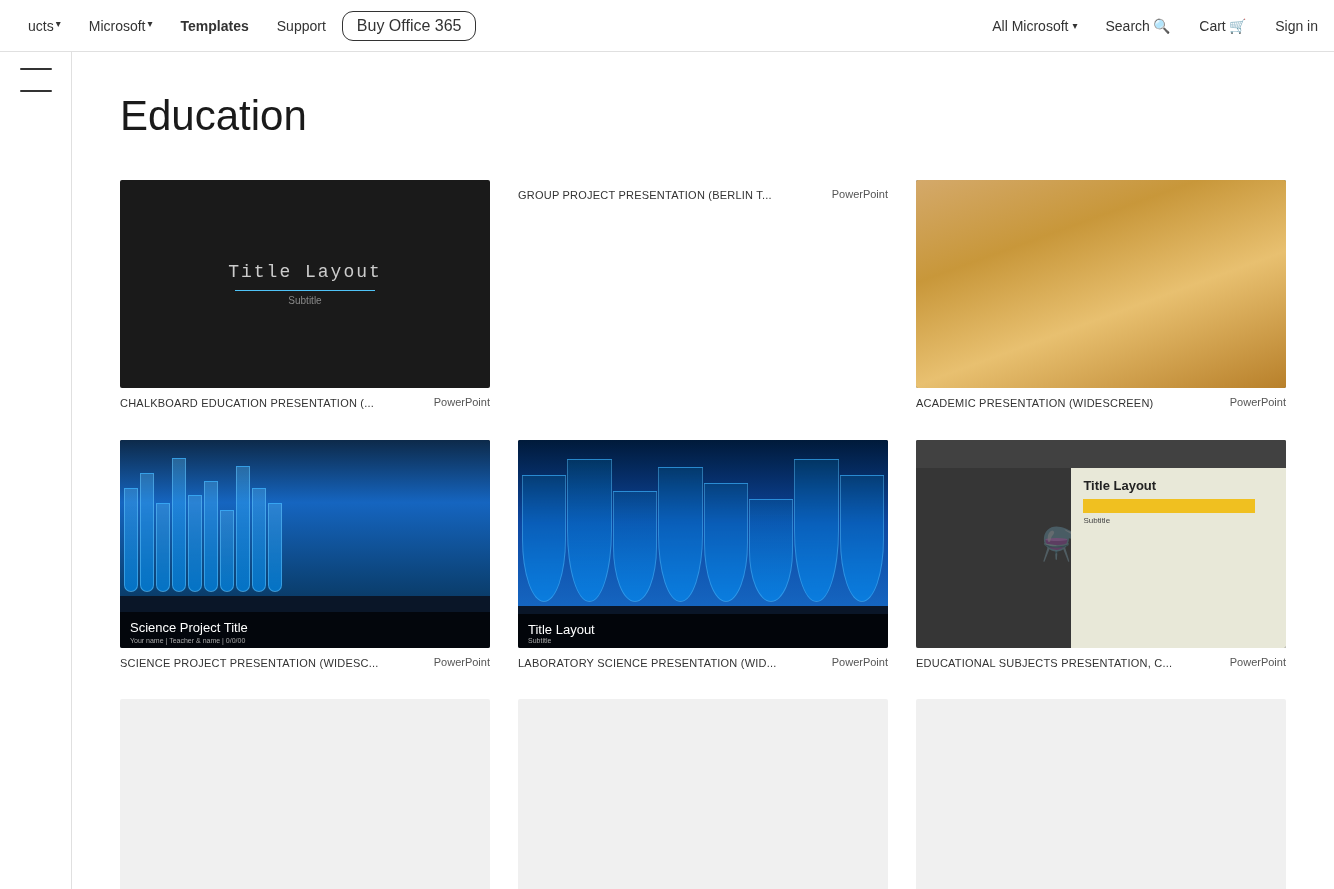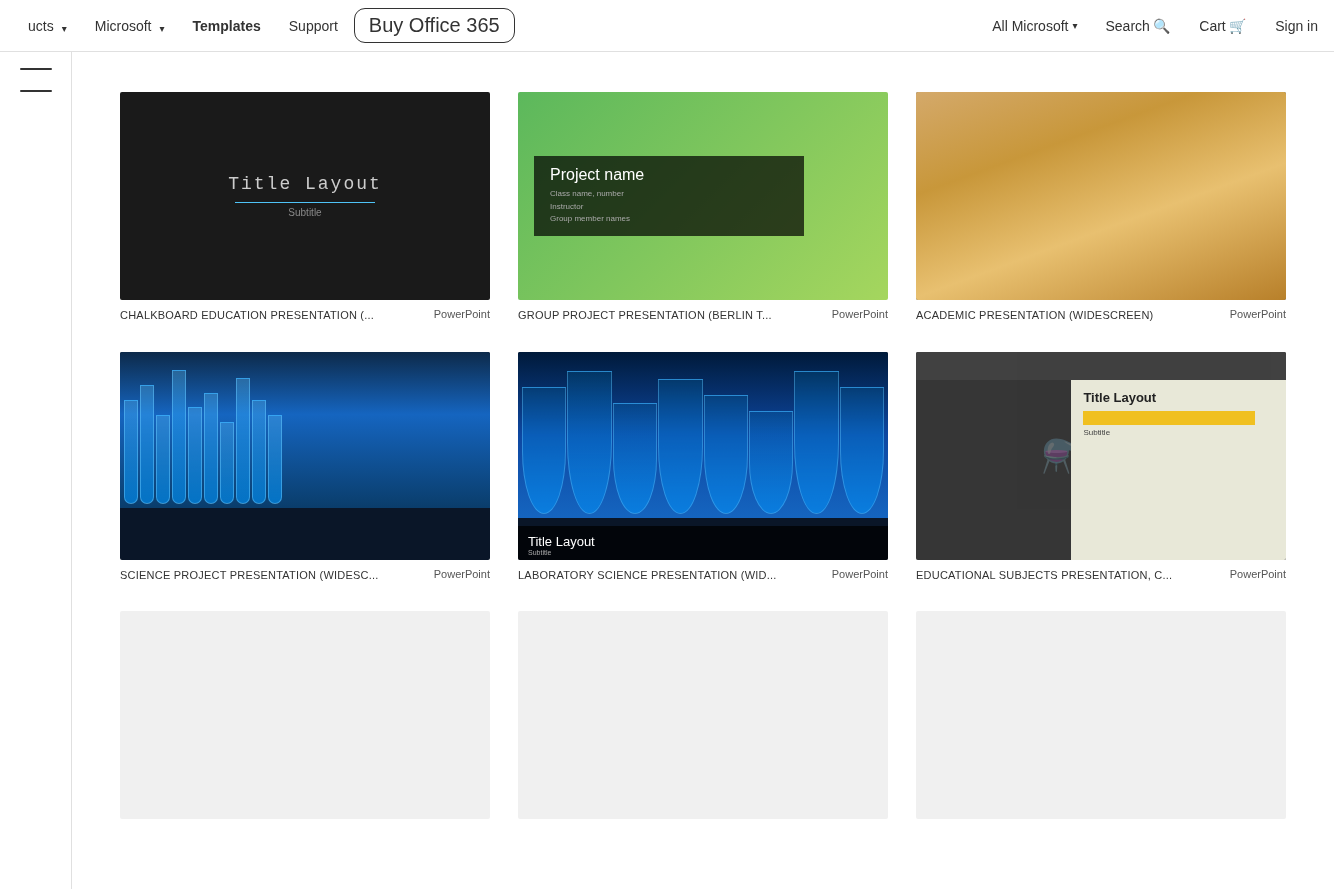--- a/index.html
+++ b/index.html
@@ -16,27 +16,27 @@
     }
     .nav-left { display: flex; align-items: center; gap: 4px; }
     .nav-item {
       padding: 4px 12px;
       font-size: 14px;
       color: #333;
       cursor: pointer;
       white-space: nowrap;
     }
     .nav-item.active { font-weight: 600; }
-    .nav-item-with-arrow { display: flex; align-items: flex-end; gap: 8px; }
+    .nav-item-with-arrow { display: flex; align-items: flex-start; gap: 2px; }
     .nav-arrow { font-size: 10px; }
     .buy-btn {
       padding: 5px 14px;
       border: 1.5px solid #333;
       border-radius: 11px;
-      font-size: 20px;
+      font-size: 16px;
       cursor: pointer;
       background: #fff;
       color: #333;
     }
     .nav-right {
       margin-left: auto;
       display: flex;
       align-items: center;
       gap: 28px;
     }
@@ -404,48 +404,39 @@
 </nav>
 
 <div class="layout">
 
   <aside class="sidebar">
     <div class="sidebar-line"></div>
     <div class="sidebar-line"></div>
   </aside>
 
   <main class="main">
+    <h1 class="page-title">Education</h1>
 
     <div class="template-grid">
 
       <div class="template-card">
         <div class="card-thumb">
           <div class="thumb-chalkboard">
             <div class="chalk-title">Title Layout</div>
             <div class="chalk-underline"></div>
             <div class="chalk-subtitle">Subtitle</div>
           </div>
         </div>
         <div class="card-meta">
           <span class="card-title">CHALKBOARD EDUCATION PRESENTATION (...</span>
           <span class="card-type">PowerPoint</span>
         </div>
       </div>
 
       <div class="template-card">
-        <div class="card-thumb">
-          <div class="thumb-group">
-            <div class="group-box">
-              <div class="group-project-name">Project name</div>
-              <div class="group-details">
-                Class name, number<br>Instructor<br>Group member names
-              </div>
-            </div>
-          </div>
-        </div>
         <div class="card-meta">
           <span class="card-title">GROUP PROJECT PRESENTATION (BERLIN T...</span>
           <span class="card-type">PowerPoint</span>
         </div>
       </div>
 
       <div class="template-card">
         <div class="card-thumb">
           <div class="thumb-academic">
             <div class="academic-right">
@@ -470,20 +461,24 @@
                 <div class="tube" style="height:80%;"></div>
                 <div class="tube" style="height:60%;"></div>
                 <div class="tube" style="height:90%;"></div>
                 <div class="tube" style="height:65%;"></div>
                 <div class="tube" style="height:75%;"></div>
                 <div class="tube" style="height:55%;"></div>
                 <div class="tube" style="height:85%;"></div>
                 <div class="tube" style="height:70%;"></div>
                 <div class="tube" style="height:60%;"></div>
               </div>
+            </div>
+            <div class="science-bar">
+              <div class="science-title">Science Project Title</div>
+              <div class="science-name">Your name | Teacher &amp; name | 0/0/00</div>
             </div>
           </div>
         </div>
         <div class="card-meta">
           <span class="card-title">SCIENCE PROJECT PRESENTATION (WIDESC...</span>
           <span class="card-type">PowerPoint</span>
         </div>
       </div>
 
       <div class="template-card">

